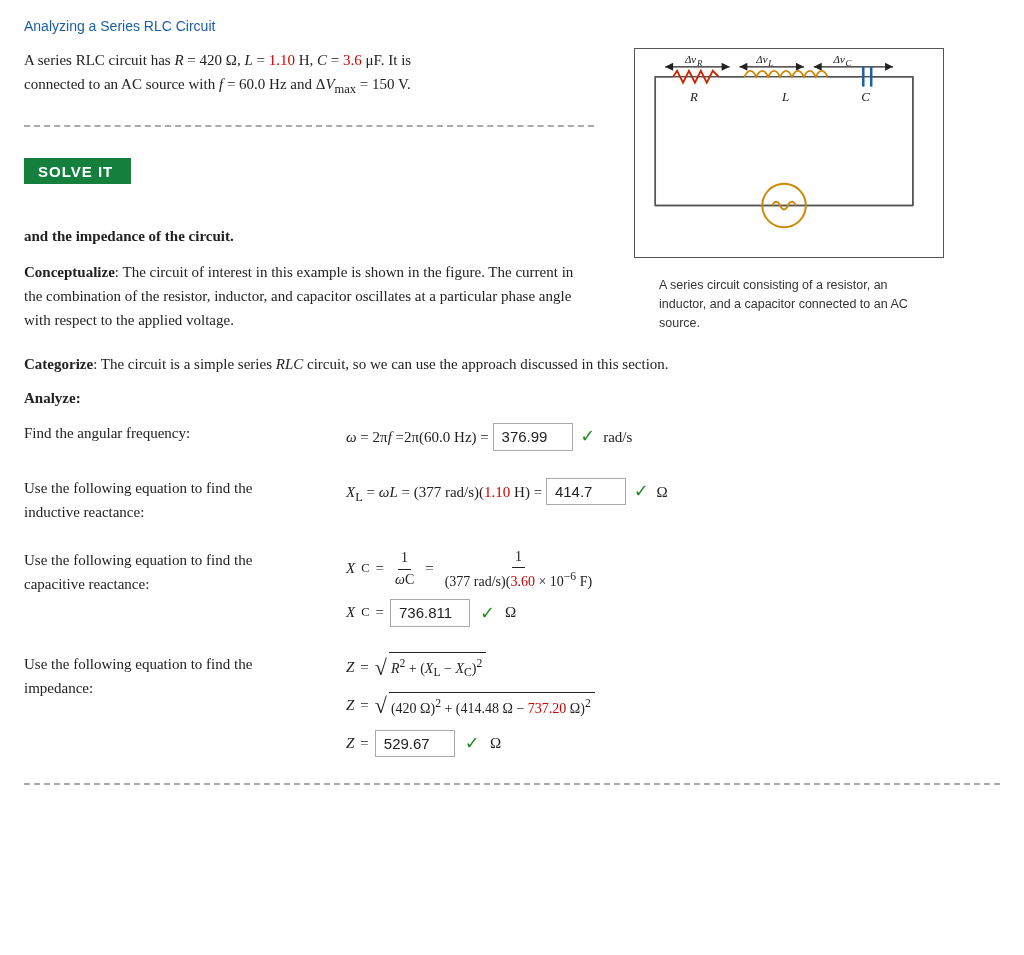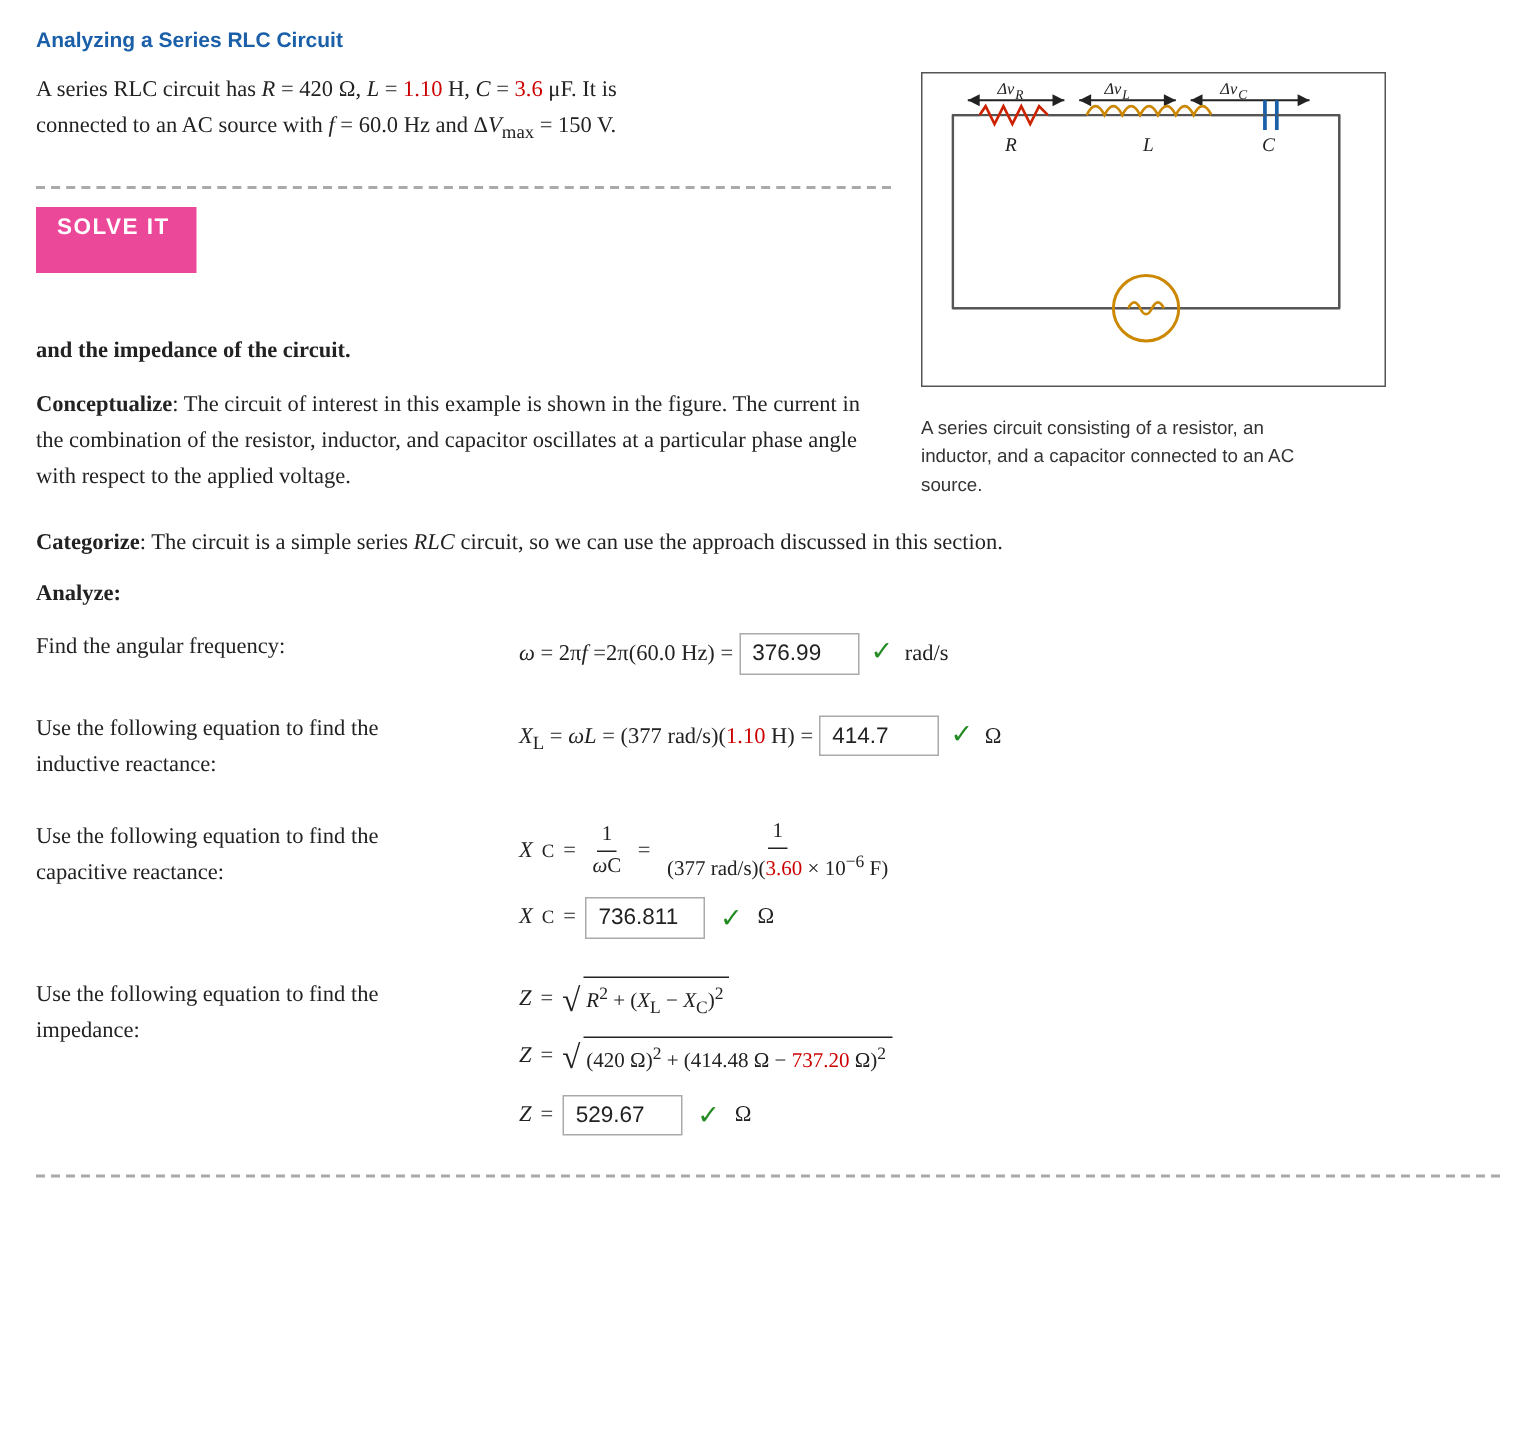--- a/index.html
+++ b/index.html
@@ -8,60 +8,61 @@
       font-size: 15px;
       background: #fff;
       color: #222;
       width: 1024px;
       min-height: 955px;
       padding: 18px 24px 18px 24px;
     }
     .title {
       font-family: Arial, sans-serif;
       font-size: 14px;
-      font-weight: bold;
+      font-weight: normal;
       color: #1a5fa8;
       margin-bottom: 14px;
     }
     .intro-text {
       font-size: 15px;
       margin-bottom: 26px;
       line-height: 1.6;
     }
     .red { color: #cc0000; }
     .dotted-line {
       border: none;
       border-top: 2px dashed #aaa;
       margin: 12px 0 12px 0;
     }
     .solve-it-bar {
       display: inline-block;
-      background: #ec4899;
+      background: #15803d;
       color: #fff;
       font-family: Arial, sans-serif;
       font-size: 15px;
       font-weight: bold;
       letter-spacing: 1px;
-      padding: 5px 18px 22px 14px;
+      padding: 5px 18px 4px 14px;
       margin-bottom: 16px;
+      margin-top: 19px;
     }
     .main-layout {
       display: flex;
       gap: 0;
     }
     .left-col {
       flex: 1 1 560px;
       max-width: 580px;
       padding-right: 10px;
     }
     .right-col {
       flex: 0 0 360px;
       display: flex;
       flex-direction: column;
-      align-items: flex-start;
+      align-items: center;
       padding-left: 10px;
       padding-top: 0;
     }
     .section-text {
       margin-bottom: 12px;
       line-height: 1.6;
       font-size: 15px;
     }
     .circuit-caption {
       font-size: 12.5px;

